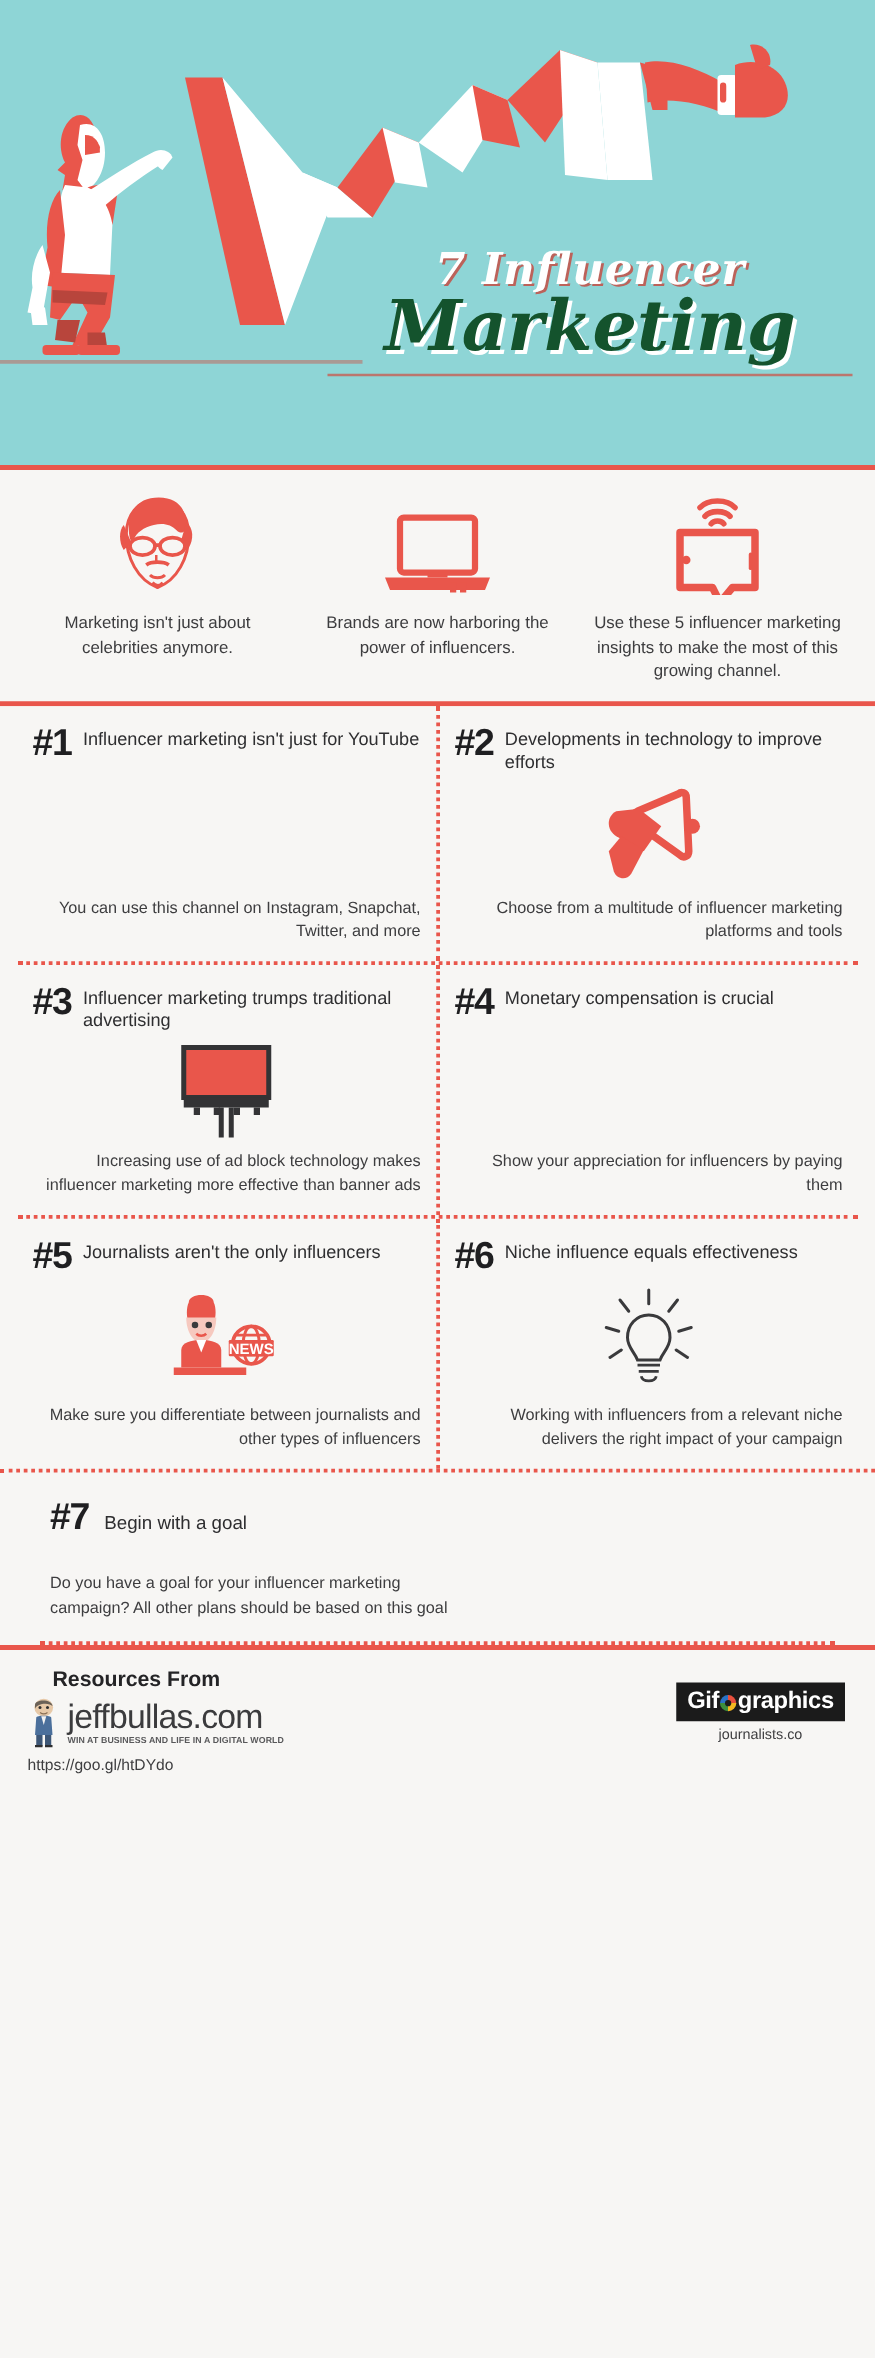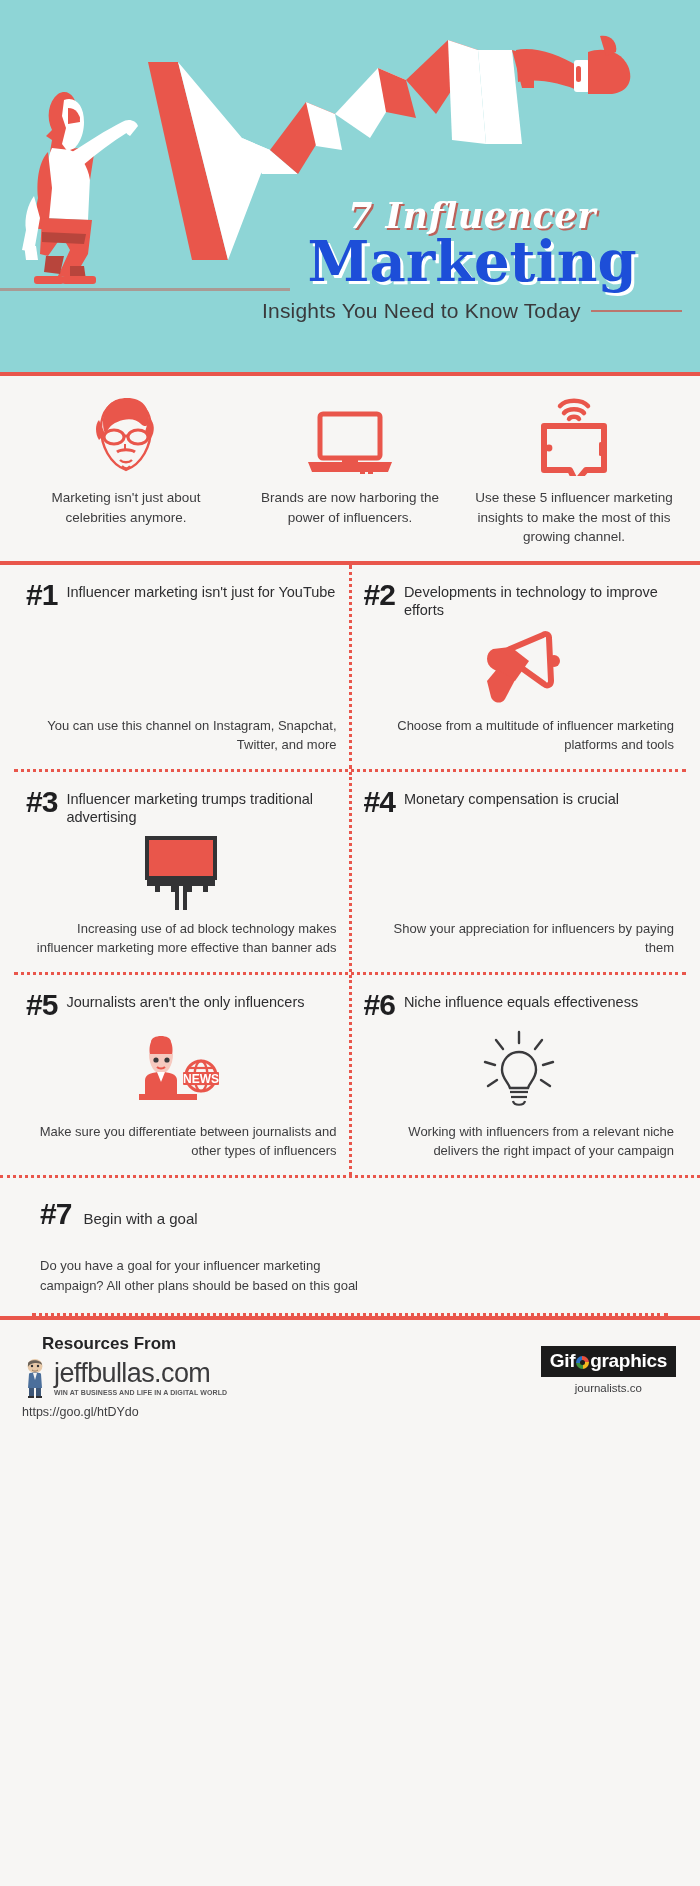--- a/index.html
+++ b/index.html
@@ -46,23 +46,24 @@
     font-style: italic;
     font-weight: 700;
     font-size: 35px;
     color: #ffffff;
     letter-spacing: .5px;
     text-shadow: 2px 2px 0 rgba(196,78,68,.85);
     line-height: 1;
   }
   .title-2 {
     font-family: "DejaVu Serif", serif;
+    font-style: italic;
     font-weight: 700;
     font-size: 56px;
-    color: #1d4ed8;
+    color: #14532d;
     line-height: .96;
     text-shadow: 3px 3px 0 #ffffff;
     margin-top: 2px;
   }
   .subtitle-row {
     display: flex;
     align-items: center;
     gap: 10px;
     margin-top: 10px;
   }
@@ -284,21 +285,20 @@
       <rect x="16" y="198" width="30" height="8" rx="3" fill="#e9564b"></rect>
       <rect x="44" y="198" width="34" height="8" rx="3" fill="#e9564b"></rect>
     </svg>
 
     <div class="hero-ground"></div>
 
     <div class="title-wrap">
       <div class="title-1">7 Influencer</div>
       <div class="title-2">Marketing</div>
       <div class="subtitle-row">
-        <div class="title-3">Insights You Need to Know Today</div>
         <div class="sub-rule"></div>
       </div>
     </div>
   </div>
 
   <div class="intro">
     <div class="intro-cols">
 
       <div class="intro-col">
         <div class="intro-icon">

